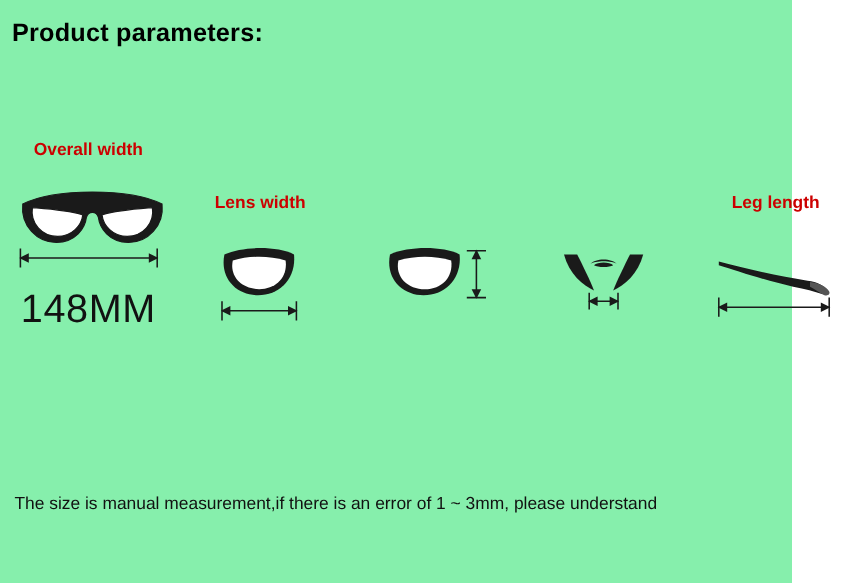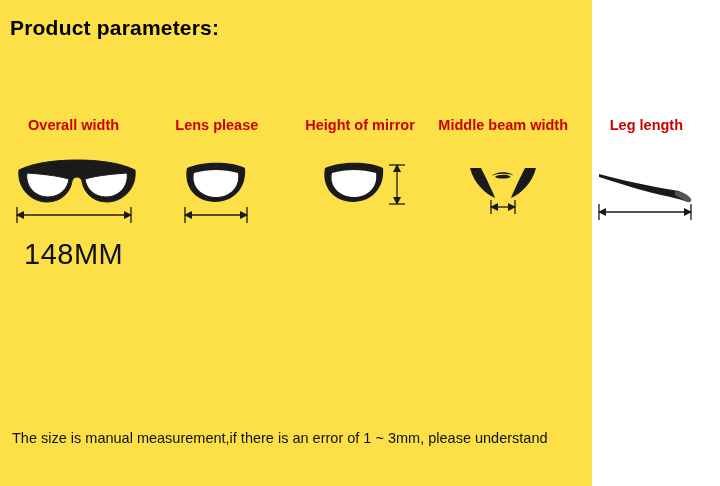--- a/index.html
+++ b/index.html
@@ -7,41 +7,41 @@
     margin: 0;
     padding: 0;
     width: 720px;
     height: 486px;
     background: #ffffff;
     font-family: "Liberation Sans", sans-serif;
     overflow: hidden;
   }
   #page {
     position: relative;
-    width: 592px;
+    width: 660px;
     height: 486px;
-    background: #fde047;
+    background: #86efac;
   }
   .title {
     position: absolute;
     left: 10px;
     top: 16px;
     font-size: 21px;
     font-weight: bold;
     color: #000000;
     letter-spacing: 0.2px;
   }
   .specs {
     position: absolute;
     left: 0;
     top: 118px;
     width: 720px;
     display: flex;
     flex-direction: row;
-    align-items: flex-start;
+    align-items: flex-end;
     justify-content: space-between;
     padding: 0 2px;
   }
   .spec {
     display: flex;
     flex-direction: column;
     align-items: center;
     flex: 1 1 0;
   }
   .spec-label {
@@ -54,33 +54,32 @@
   }
   .spec-figure {
     height: 78px;
     margin-top: 20px;
     display: flex;
     align-items: flex-start;
     justify-content: center;
   }
   .spec-value {
     margin-top: 6px;
-    font-size: 29px;
+    font-size: 33px;
     color: #111111;
     letter-spacing: 0.5px;
     white-space: nowrap;
   }
   .footnote {
     position: absolute;
     left: 12px;
     top: 412px;
     font-size: 14.5px;
     color: #111111;
     white-space: nowrap;
-    margin-top: 18px;
   }
   svg { display: block; }
 </style>
 </head>
 <body>
 
 <div id="page">
 
   <div class="title">Product parameters:</div>
 
@@ -101,59 +100,57 @@
             <polyline points="113,57 121,61 113,65" fill="#1a1a1a" stroke="none"></polyline>
             <line x1="6" y1="53" x2="6" y2="69"></line>
             <line x1="120" y1="53" x2="120" y2="69"></line>
           </g>
         </svg>
       </div>
       <div class="spec-value">148MM</div>
     </div>
 
     <div class="spec">
-      <div class="spec-label">Lens please</div>
+      <div class="spec-label">Lens width</div>
       <div class="spec-figure">
         <svg width="96" height="78" viewBox="0 0 96 78">
           <g>
             <path d="M18 14 C14 34 28 48 46 48 C64 48 78 34 76 14 C62 7 34 7 18 14 Z" fill="#1a1a1a"></path>
             <path d="M25 19 C22 33 33 43 47 43 C61 43 71 33 69 19 C55 15 39 15 25 19 Z" fill="#ffffff"></path>
           </g>
           <g stroke="#1a1a1a" stroke-width="1.3" fill="none">
             <line x1="16" y1="61" x2="78" y2="61"></line>
             <polyline points="23,57 15,61 23,65" fill="#1a1a1a" stroke="none"></polyline>
             <polyline points="71,57 79,61 71,65" fill="#1a1a1a" stroke="none"></polyline>
             <line x1="16" y1="53" x2="16" y2="69"></line>
             <line x1="78" y1="53" x2="78" y2="69"></line>
           </g>
         </svg>
       </div>
     </div>
 
     <div class="spec">
-      <div class="spec-label">Height of mirror</div>
       <div class="spec-figure">
         <svg width="110" height="78" viewBox="0 0 110 78">
           <g>
             <path d="M20 14 C16 34 30 48 48 48 C66 48 80 34 78 14 C64 7 36 7 20 14 Z" fill="#1a1a1a"></path>
             <path d="M27 19 C24 33 35 43 49 43 C63 43 73 33 71 19 C57 15 41 15 27 19 Z" fill="#ffffff"></path>
           </g>
           <g stroke="#1a1a1a" stroke-width="1.3" fill="none">
             <line x1="92" y1="11" x2="92" y2="50"></line>
             <polyline points="88,18 92,10 96,18" fill="#1a1a1a" stroke="none"></polyline>
             <polyline points="88,43 92,51 96,43" fill="#1a1a1a" stroke="none"></polyline>
             <line x1="84" y1="11" x2="100" y2="11"></line>
             <line x1="84" y1="50" x2="100" y2="50"></line>
           </g>
         </svg>
       </div>
     </div>
 
     <div class="spec">
-      <div class="spec-label">Middle beam width</div>
       <div class="spec-figure">
         <svg width="110" height="78" viewBox="0 0 110 78">
           <g fill="#1a1a1a">
             <path d="M22 14 C26 30 38 40 47 44 C44 36 38 24 33 14 Z"></path>
             <path d="M88 14 C84 30 72 40 63 44 C66 36 72 24 77 14 Z"></path>
             <path d="M47 23 C50 20 60 20 63 23 C60 25 50 25 47 23 Z"></path>
             <path d="M44 22 C48 17 62 17 66 22 C62 19 48 19 44 22 Z"></path>
           </g>
           <g stroke="#1a1a1a" stroke-width="1.3" fill="none">
             <line x1="43" y1="53" x2="67" y2="53"></line>

